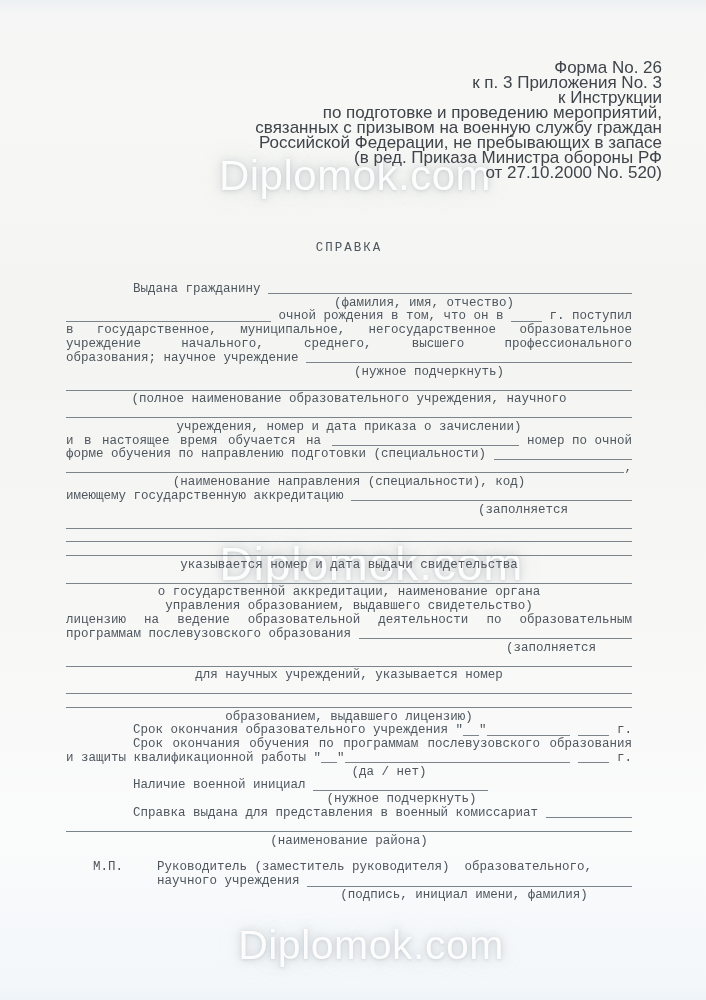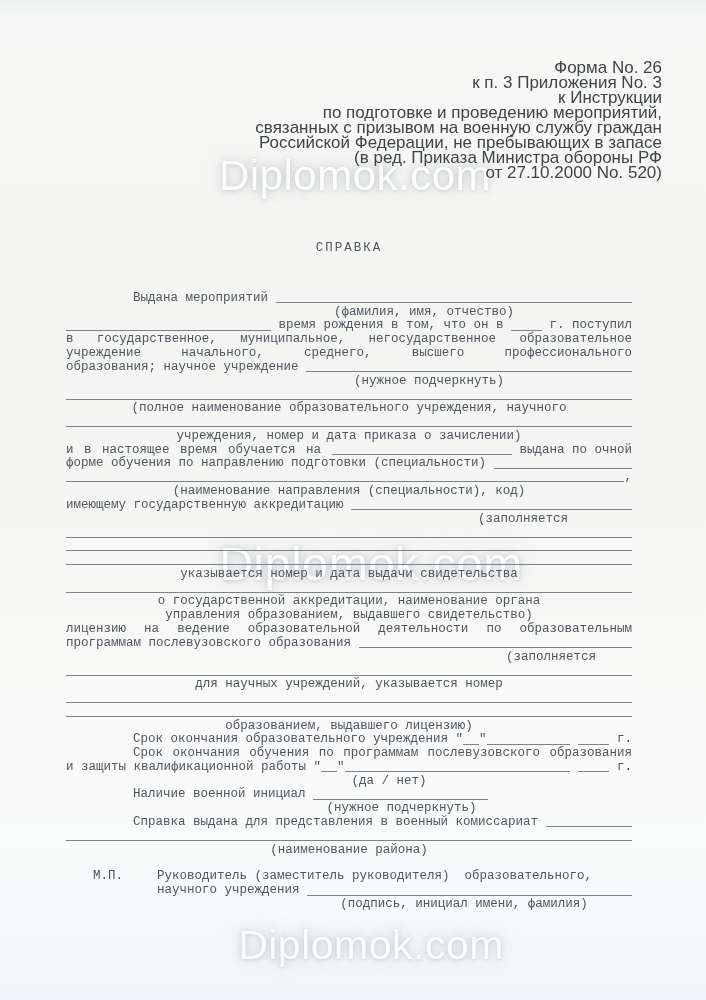--- a/index.html
+++ b/index.html
@@ -12,21 +12,21 @@
   }
   .hdr {
     position:absolute; top:60px; right:44px; text-align:right;
     font-family:"Liberation Sans","DejaVu Sans",sans-serif;
     font-size:17px; line-height:15px; color:#3f444a;
   }
   .doc {
     position:absolute; left:66px; top:242px; width:566px;
     font-size:12.5px; line-height:13.8px; color:#4e565e;
   }
-  .title { text-align:center; letter-spacing:2px; margin-bottom:36px; height:13.8px; }
+  .title { text-align:center; letter-spacing:2px; margin-bottom:27px; height:13.8px; }
   .ln  { display:flex; align-items:flex-end; height:13.8px; }
   .t   { white-space:pre; }
   .fill{ flex:1 1 20px; min-width:18px; border-bottom:1px solid #7b838b; margin-bottom:2.5px; }
   .u   { display:inline-block; border-bottom:1px solid #7b838b; margin-bottom:2.5px; }
   .sp  { display:inline-block; }
   .cap { text-align:center; height:13.8px; }
   .jt  { text-align:justify; text-align-last:justify; height:13.8px; }
   .ind { text-indent:67px; }
   .gap { height:13px; }
   .ws  { word-spacing:3px; }
@@ -58,28 +58,28 @@
     <div>Российской Федерации, не пребывающих в запасе</div>
     <div>(в ред. Приказа Министра обороны РФ</div>
     <div>от 27.10.2000 No. 520)</div>
   </div>
 
   <div class="doc">
     <div class="title">СПРАВКА</div>
 
     <div class="ln">
       <span class="sp" style="width:67px"></span>
-      <span class="t">Выдана мероприятий </span>
+      <span class="t">Выдана гражданину </span>
       <span class="fill"></span>
     </div>
     <div class="cap" style="padding-left:150px">(фамилия, имя, отчество)</div>
 
     <div class="ln">
       <span class="fill"></span>
-      <span class="t"> время рождения в том, что он в </span>
+      <span class="t"> очной рождения в том, что он в </span>
       <span class="u" style="width:31px"></span>
       <span class="t"> г. поступил</span>
     </div>
     <div class="jt">в государственное, муниципальное, негосударственное образовательное</div>
     <div class="jt">учреждение начального, среднего, высшего профессионального</div>
     <div class="ln">
       <span class="t">образования; научное учреждение </span>
       <span class="fill"></span>
     </div>
     <div class="cap" style="padding-left:160px">(нужное подчеркнуть)</div>
@@ -89,21 +89,21 @@
       </div>
     <div class="cap">(полное наименование образовательного учреждения, научного</div>
     <div class="ln">
         <span class="fill"></span>
       </div>
     <div class="cap">учреждения, номер и дата приказа о зачислении)</div>
 
     <div class="ln">
       <span class="t ws">и в настоящее время обучается на </span>
       <span class="fill"></span>
-      <span class="t"> выдана по очной</span>
+      <span class="t"> номер по очной</span>
     </div>
     <div class="ln">
       <span class="t">форме обучения по направлению подготовки (специальности) </span>
       <span class="fill"></span>
     </div>
     <div class="ln">
       <span class="fill"></span>
       <span class="t">,</span>
     </div>
     <div class="cap">(наименование направления (специальности), код)</div>

